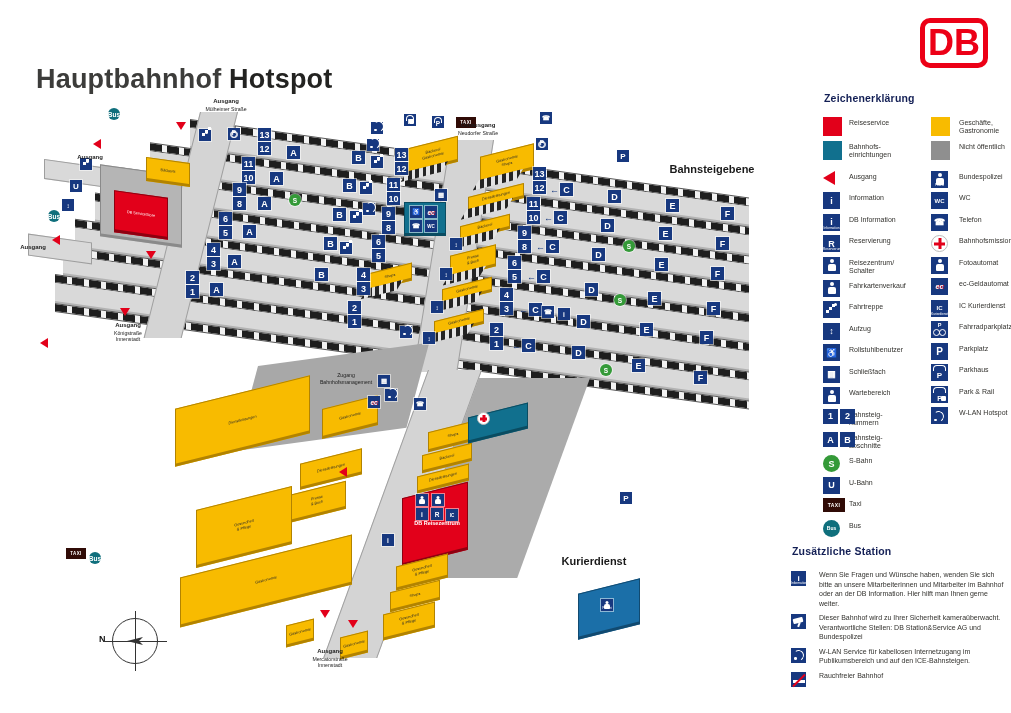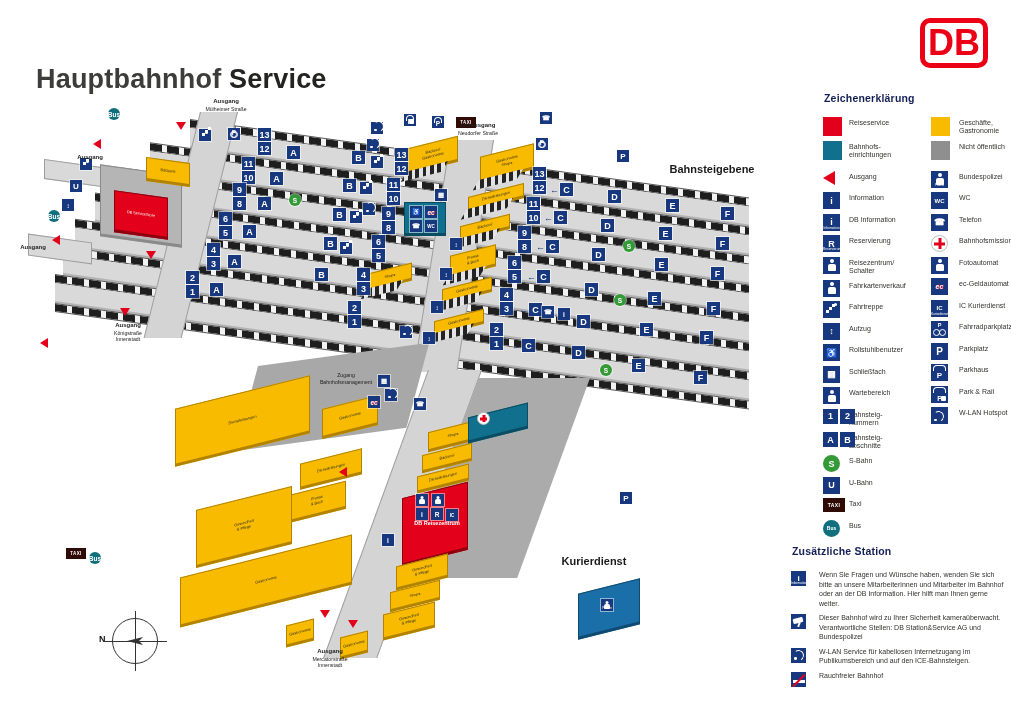--- a/index.html
+++ b/index.html
@@ -106,21 +106,21 @@
   .nrow{display:flex;margin-bottom:5px;}
   .nrow .cell{width:28px;flex:none;padding-top:1px;}
   .nrow .ic{width:15px;height:15px;font-size:8px;}
   .ntext{font-size:7px;line-height:9.5px;color:#33322e;}
 </style>
 </head>
 <body>
 
 <div class="page">
 
-  <h1 class="title"><span>Hauptbahnhof </span><b>Service</b></h1>
+  <h1 class="title"><span>Hauptbahnhof </span><b>Hotspot</b></h1>
 
   <div class="dblogo">
     <span>DB</span>
   </div>
 
   <div class="map">
 
     <div class="bank">
       <div class="strip" style="margin-left:135px">
           <div class="track"></div>

